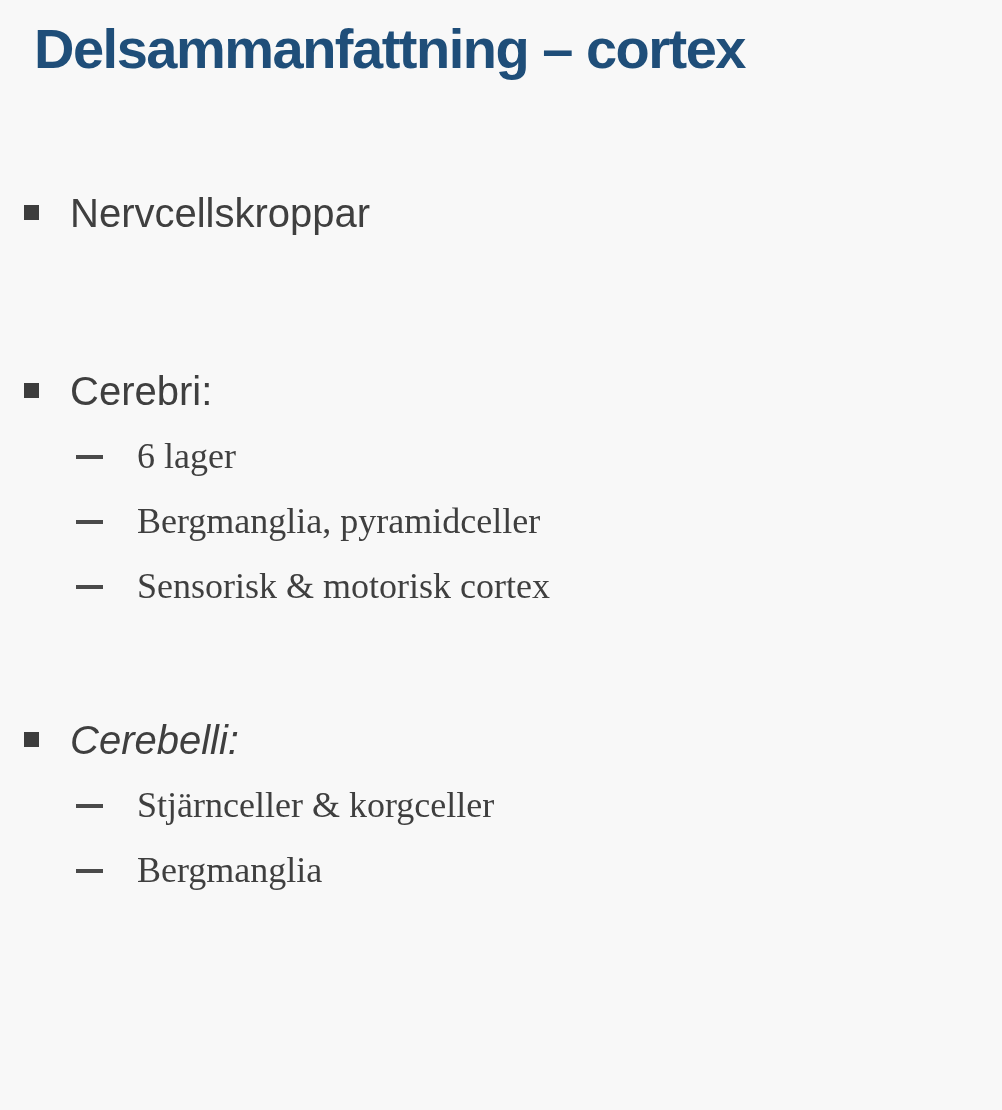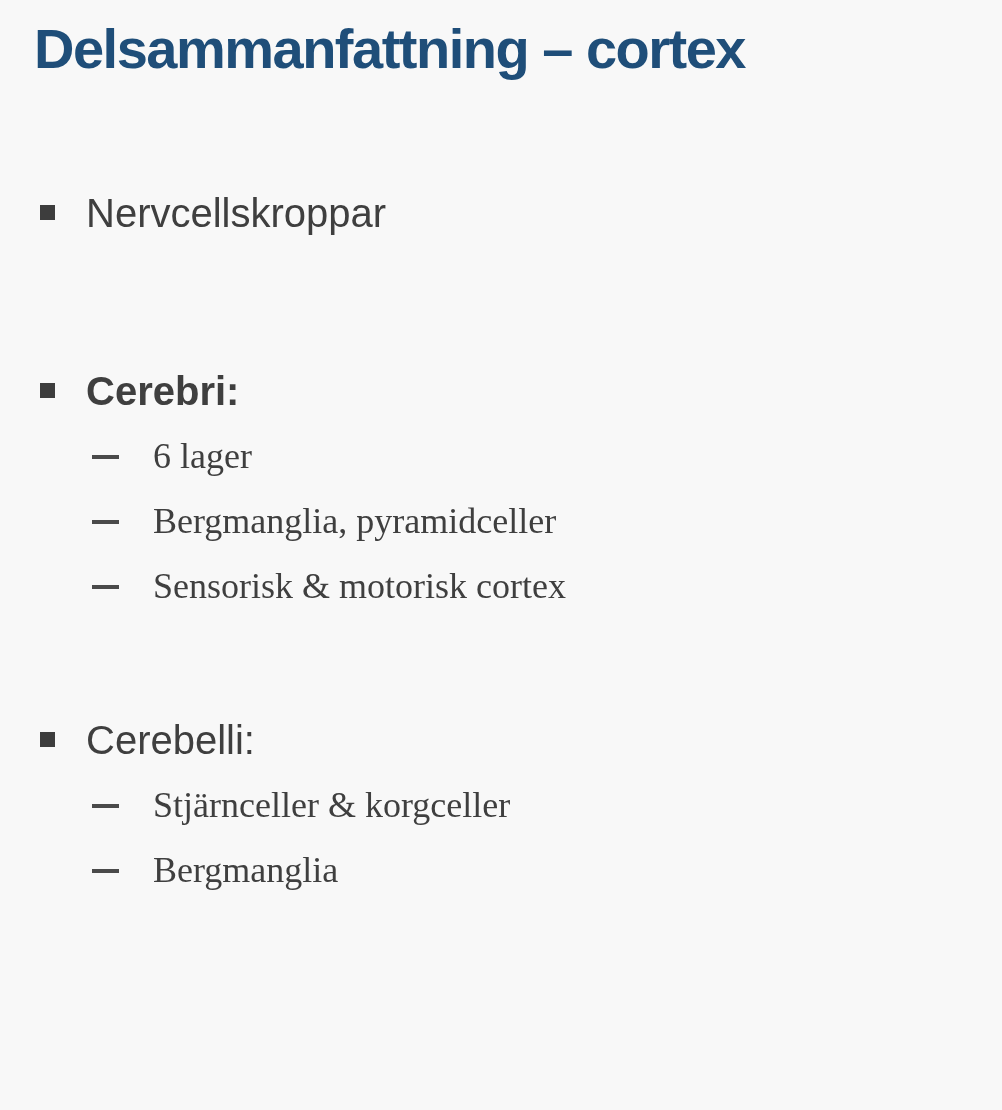--- a/index.html
+++ b/index.html
@@ -19,41 +19,41 @@
     margin: 0;
     padding: 14px 0 0 34px;
     font-size: 56px;
     line-height: 70px;
     font-weight: bold;
     letter-spacing: -1.5px;
     color: #1f4e79;
     white-space: nowrap;
   }
   .content {
-    padding-left: 38px;
+    padding-left: 22px;
   }
   
   .b1 {
     position: relative;
     padding-left: 48px;
     font-size: 40px;
     line-height: 50px;
     color: #3f3f3f;
   }
   .b1 .square-bullet {
     position: absolute;
     left: 2px;
     top: 17px;
     width: 15px;
     height: 15px;
     background: #3d3d3d;
   }
   .b1.first   { margin-top: 104px; }
-  .b1.section2{ margin-top: 128px; font-weight: bold; }
-  .b1.section3{ margin-top: 96px; }
+  .b1.section2{ margin-top: 128px; }
+  .b1.section3{ margin-top: 96px; font-style: italic; }
   
   .subs {
     list-style: none;
     margin: 8px 0 0 0;
     padding: 0;
   }
   .subs li {
     position: relative;
     padding-left: 115px;
     font-size: 36px;

